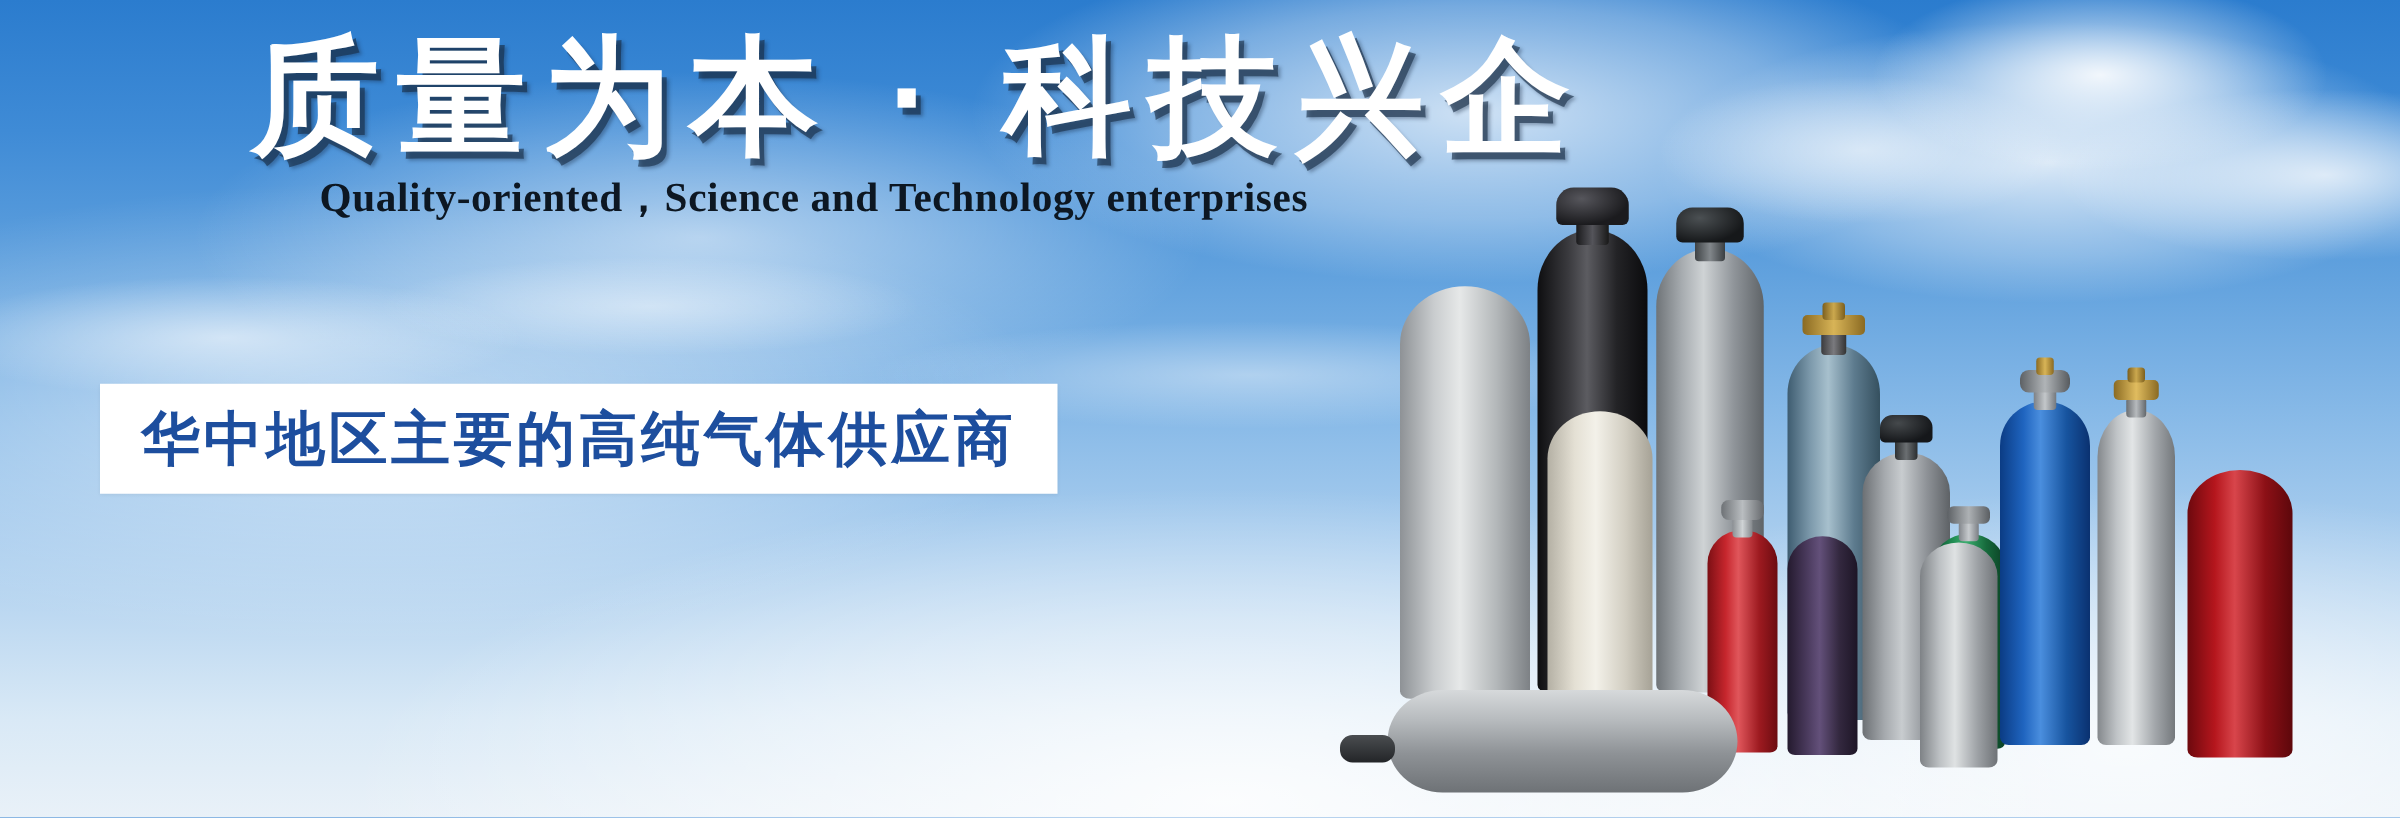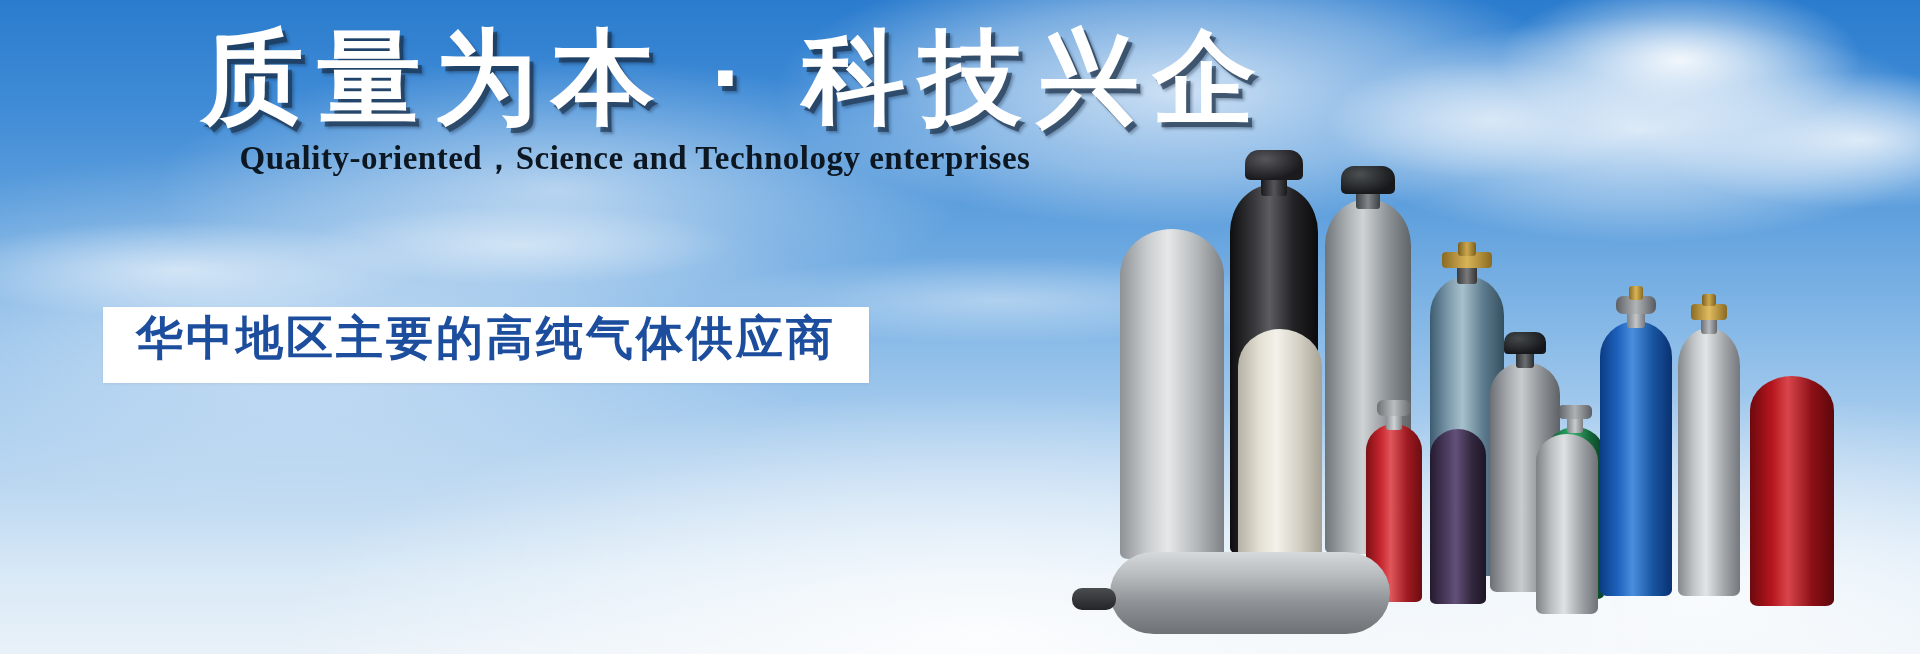--- a/index.html
+++ b/index.html
@@ -52,36 +52,36 @@
     font-family:"Liberation Sans", sans-serif;
     font-weight:bold;
     font-size:103px;
     line-height:112px;
     letter-spacing:14px;
     color:#ffffff;
     text-shadow: 4px 5px 0 rgba(25,45,70,.62), 6px 7px 3px rgba(20,38,62,.35);
     white-space:nowrap;
   }
   #subheadline{
-    position:absolute;left:0;top:136px;width:1270px;
+    position:absolute;left:16px;top:136px;width:1270px;
     text-align:center;
     font-family:"Liberation Serif", serif;
     font-weight:bold;
     font-size:33px;
     letter-spacing:.5px;
     color:#0d1722;
     white-space:nowrap;
   }
 
   
   #whitebox{
-    position:absolute;left:103px;top:307px;width:766px;height:76px;
+    position:absolute;left:80px;top:307px;width:766px;height:88px;
     background:#ffffff;
     box-shadow:0 1px 3px rgba(0,0,0,.06);
-    display:flex;justify-content:center;
+    display:flex;align-items:center;justify-content:center;
   }
   #whitebox-text{
     font-family:"Liberation Sans", sans-serif;
     font-weight:bold;
     font-size:47px;
     letter-spacing:3px;
     color:#1d4e9e;
     white-space:nowrap;
   }
 

